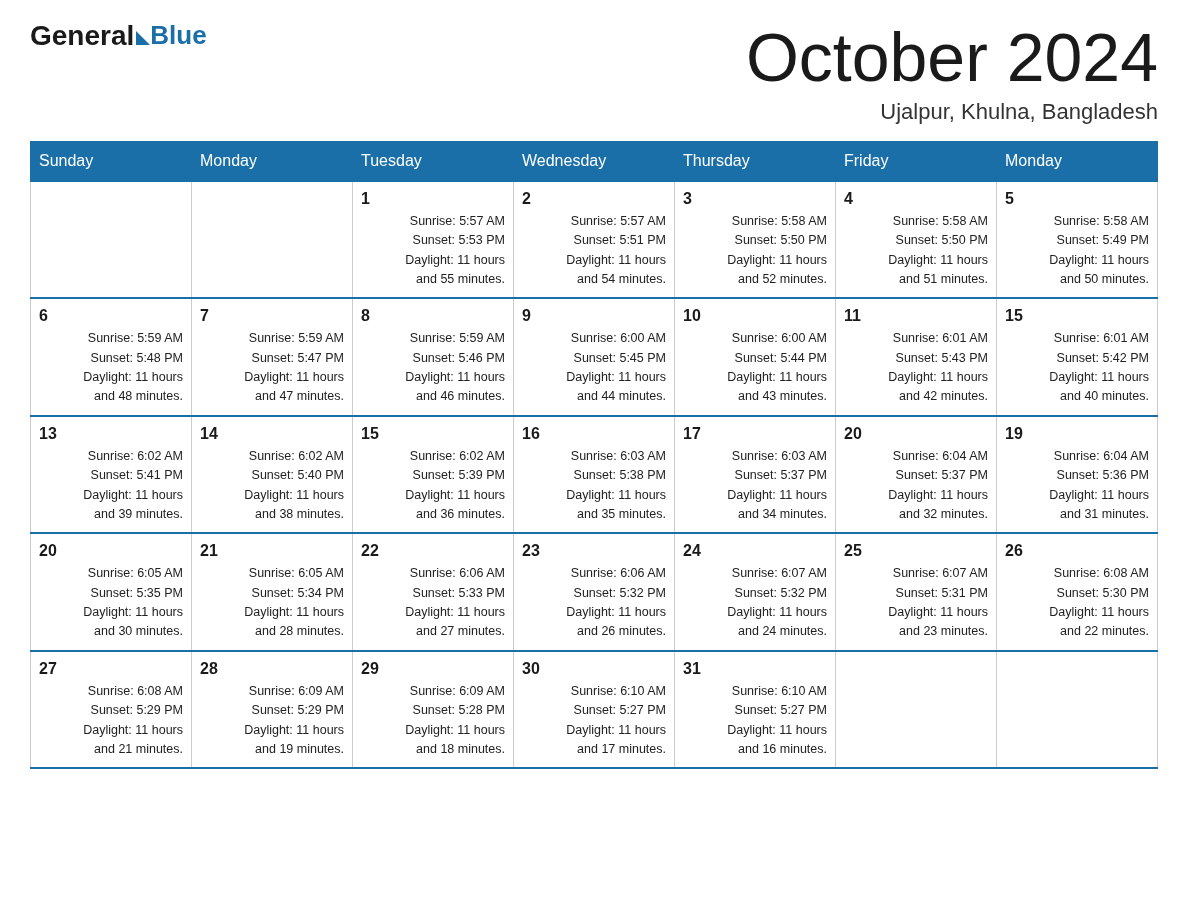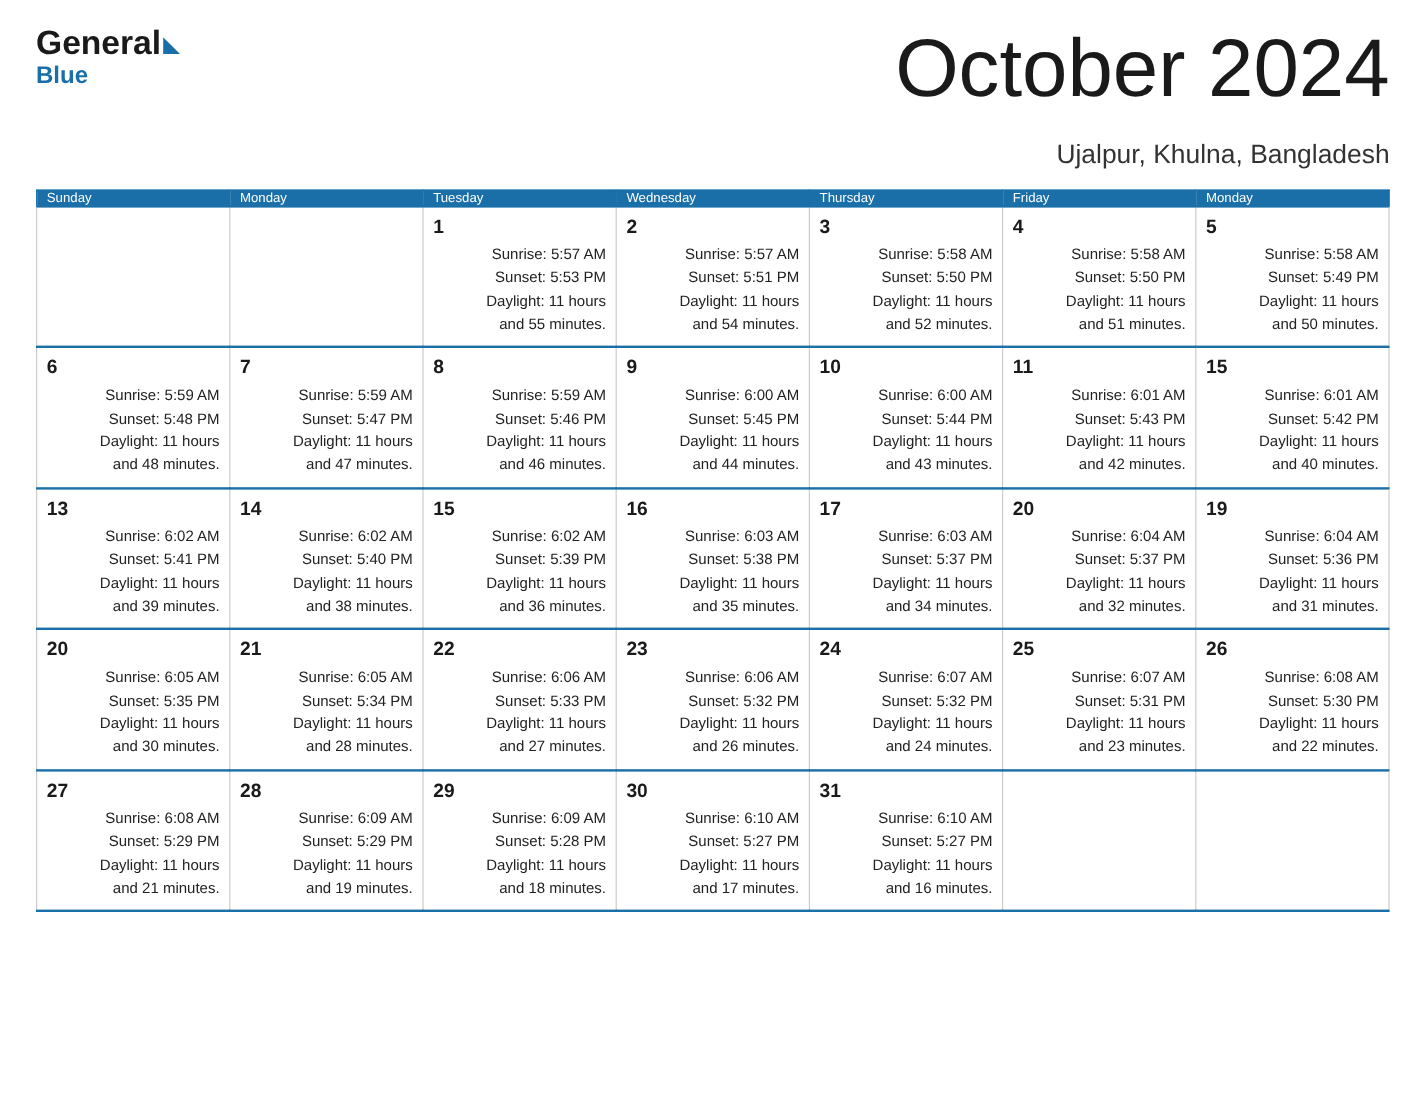--- a/index.html
+++ b/index.html
@@ -11,21 +11,20 @@
       padding: 20px 30px;
     }
     .header {
       display: flex;
       justify-content: space-between;
       align-items: flex-start;
       margin-bottom: 16px;
     }
     .logo {
       display: flex;
-      flex-direction: column;
       align-items: flex-start;
     }
     .logo-text {
       display: flex;
       align-items: center;
     }
     .logo-general {
       font-size: 28px;
       font-weight: bold;
       color: #1a1a1a;
@@ -34,48 +33,48 @@
       display: inline-block;
       width: 0;
       height: 0;
       border-left: 14px solid #1a6fa8;
       border-top: 14px solid transparent;
       border-bottom: 0px solid transparent;
       margin-left: 2px;
       margin-top: 4px;
     }
     .logo-blue {
-      font-size: 20px;
+      font-size: 26px;
       font-weight: bold;
       color: #1a6fa8;
     }
     .title-section {
       text-align: right;
     }
     .month-title {
       font-size: 68px;
       font-weight: normal;
       color: #1a1a1a;
       line-height: 1.1;
     }
     .location {
       font-size: 22px;
       color: #333;
-      margin-top: 21px;
+      margin-top: 4px;
     }
     .calendar-table {
       width: 100%;
       border-collapse: collapse;
       table-layout: fixed;
     }
     .calendar-table th {
       background-color: #1a6fa8;
       color: #fff;
-      padding: 0 8px;
-      font-size: 11px;
+      padding: 10px 8px;
+      font-size: 16px;
       font-weight: normal;
       text-align: left;
       border: 1px solid #1a6fa8;
     }
     .calendar-table td {
       vertical-align: top;
       padding: 8px;
       border: 1px solid #ccc;
       height: 110px;
       font-size: 13px;

